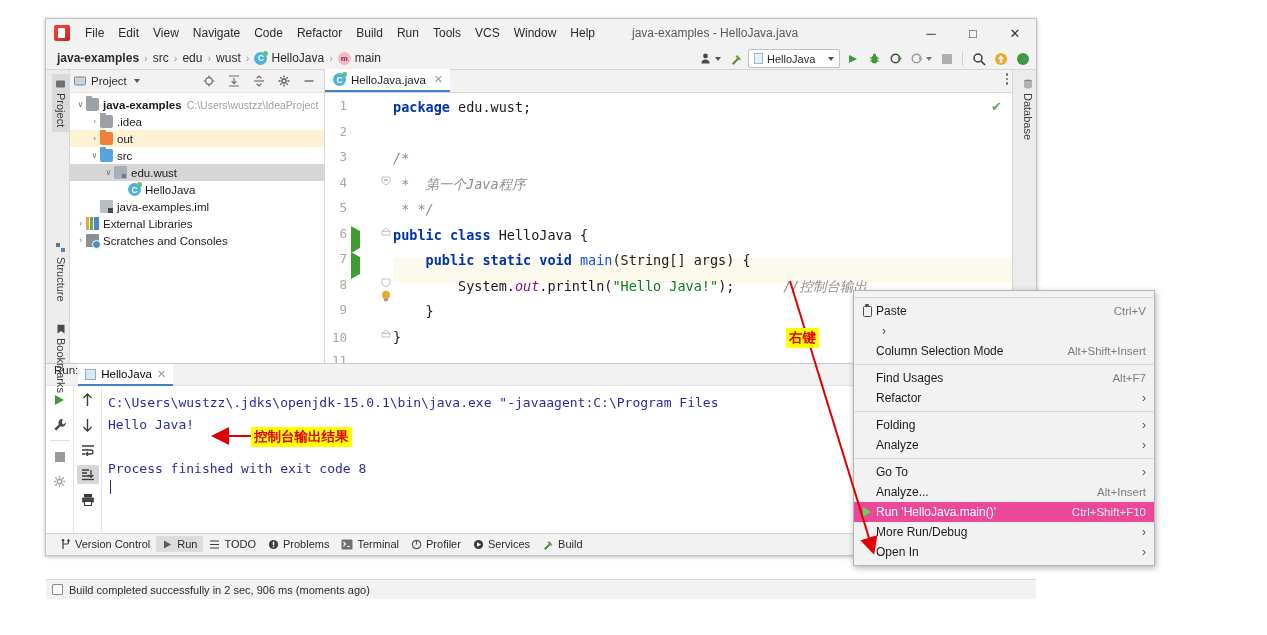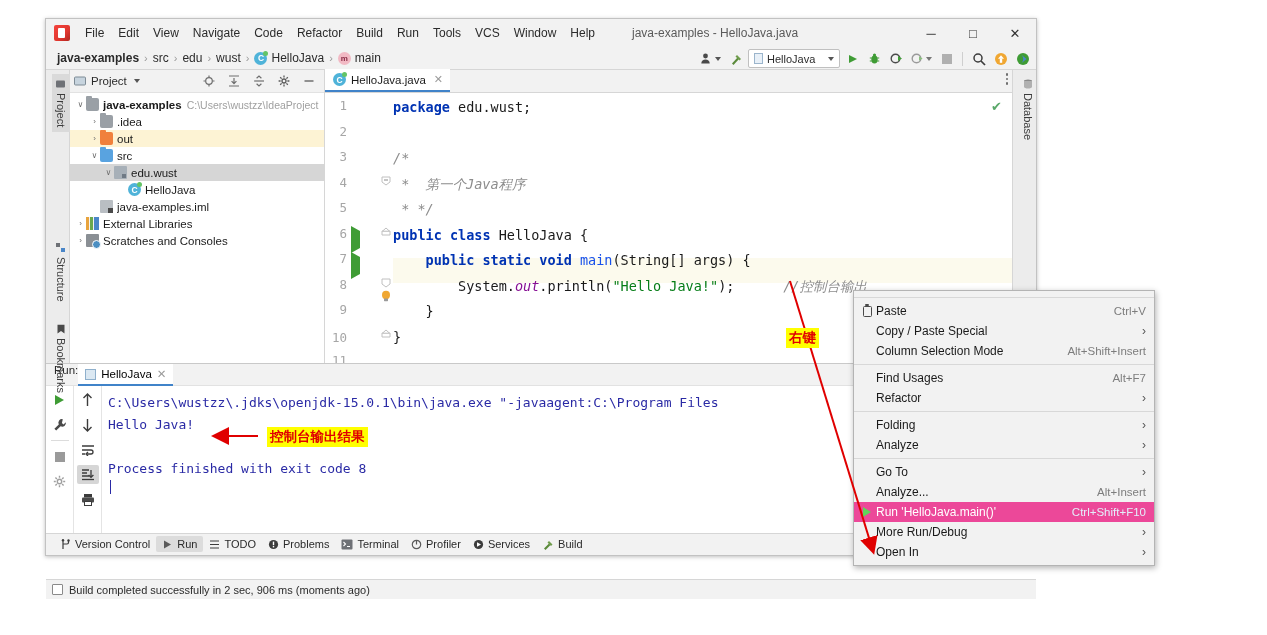--- a/index.html
+++ b/index.html
@@ -632,21 +632,20 @@
     <div class="msep"></div>
     <div class="mi">
       <span class="mico">
         <span class="clip"></span>
       </span>
       <span class="mtxt">Paste</span>
       <span class="macc">Ctrl+V</span>
     </div>
     <div class="mi">
       <span class="mico"></span>
-      <span class="mtxt">Copy / Paste Special</span>
       <span class="sub">›</span>
     </div>
     <div class="mi">
       <span class="mico"></span>
       <span class="mtxt">Column Selection Mode</span>
       <span class="macc">Alt+Shift+Insert</span>
     </div>
     <div class="msep"></div>
     <div class="mi">
       <span class="mico"></span>
@@ -703,13 +702,13 @@
   <defs>
     <marker id="ah" markerWidth="9" markerHeight="9" refX="7" refY="4.5" orient="auto">
       <path d="M0 0 L9 4.5 L0 9 z" fill="#e00000"></path>
     </marker>
   </defs>
   <line x1="790" y1="281" x2="873" y2="551" stroke="#e00000" stroke-width="2" marker-end="url(#ah)"></line>
   <line x1="258" y1="436" x2="215" y2="436" stroke="#e00000" stroke-width="2" marker-end="url(#ah)"></line>
 </svg>
 
 <div class="anno" id="anno0" style="left: 786px; top: 328px;">右键</div>
-<div class="anno" id="anno1" style="left: 267px; top: 427px;">控制台输出结果</div>
+<div class="anno" id="anno1" style="left: 251px; top: 427px;">控制台输出结果</div>
 
 </body></html>

